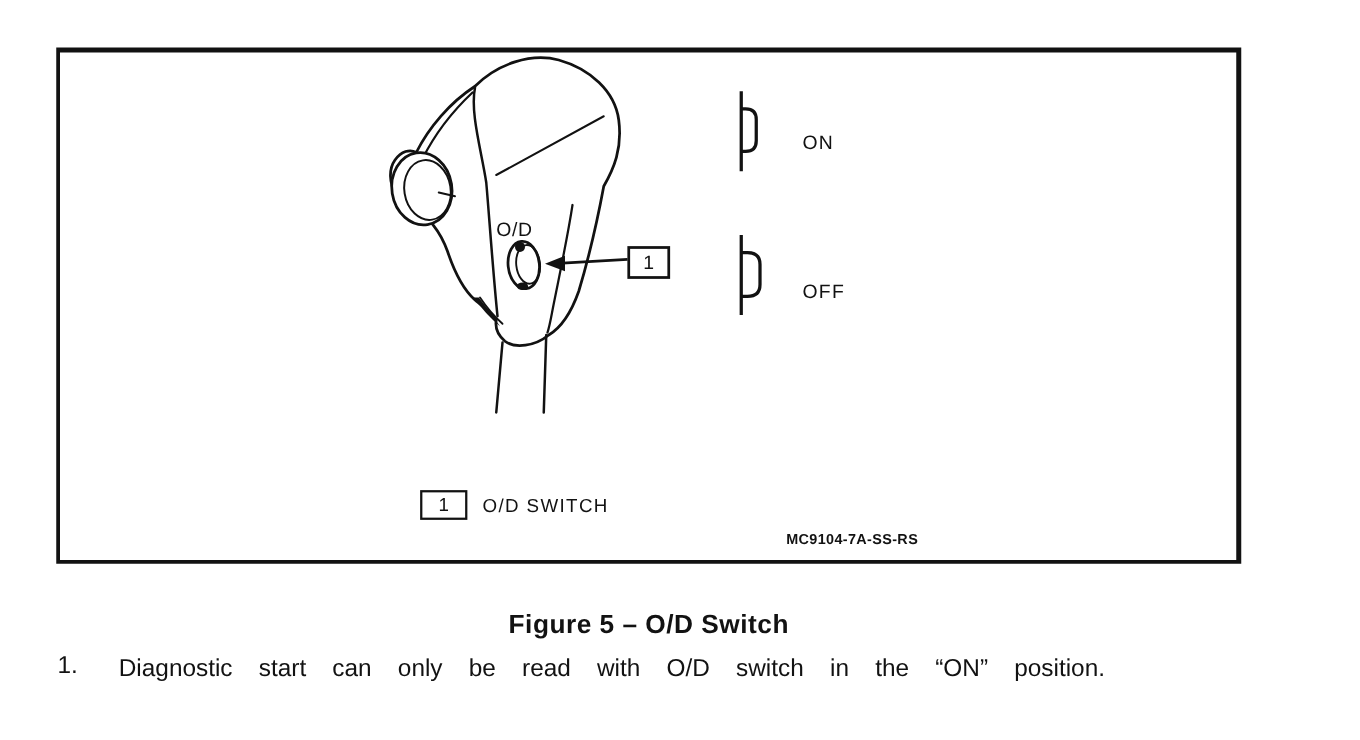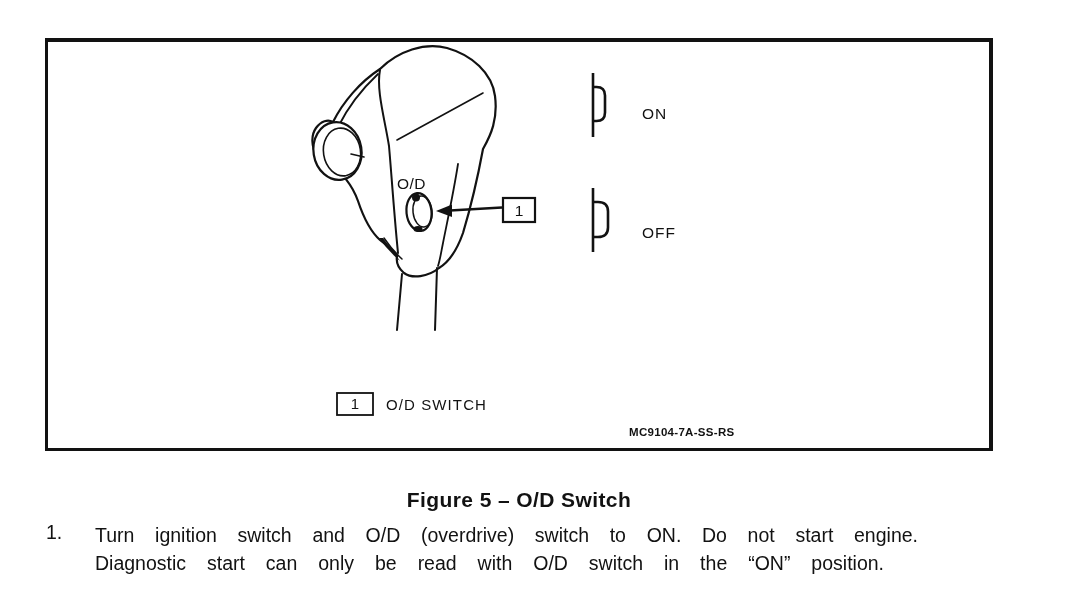--- a/index.html
+++ b/index.html
@@ -162,17 +162,16 @@
       <text x="341" y="371.5" font-size="15" letter-spacing="1.1">O/D SWITCH</text>
     </g>
 
     <text x="584" y="397.5" font-size="11.5" font-weight="bold" letter-spacing="0.3">MC9104-7A-SS-RS</text>
   </svg>
 
   <div class="fig-caption">Figure 5 – O/D Switch</div>
 
   <div class="step-number">1.</div>
   <div class="step-text">
-    <div class="step-line-1">Turn ignition switch and O/D (overdrive) switch to ON. Do not start engine.</div>
     <div class="step-line-2">Diagnostic start can only be read with O/D switch in the “ON” position.</div>
   </div>
 
 </div>
 
 </body></html>

